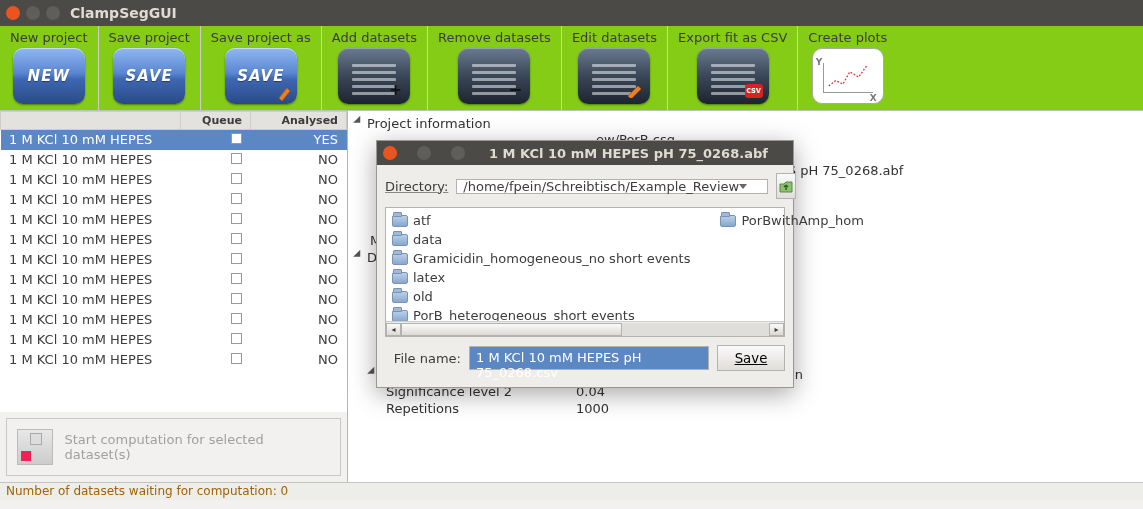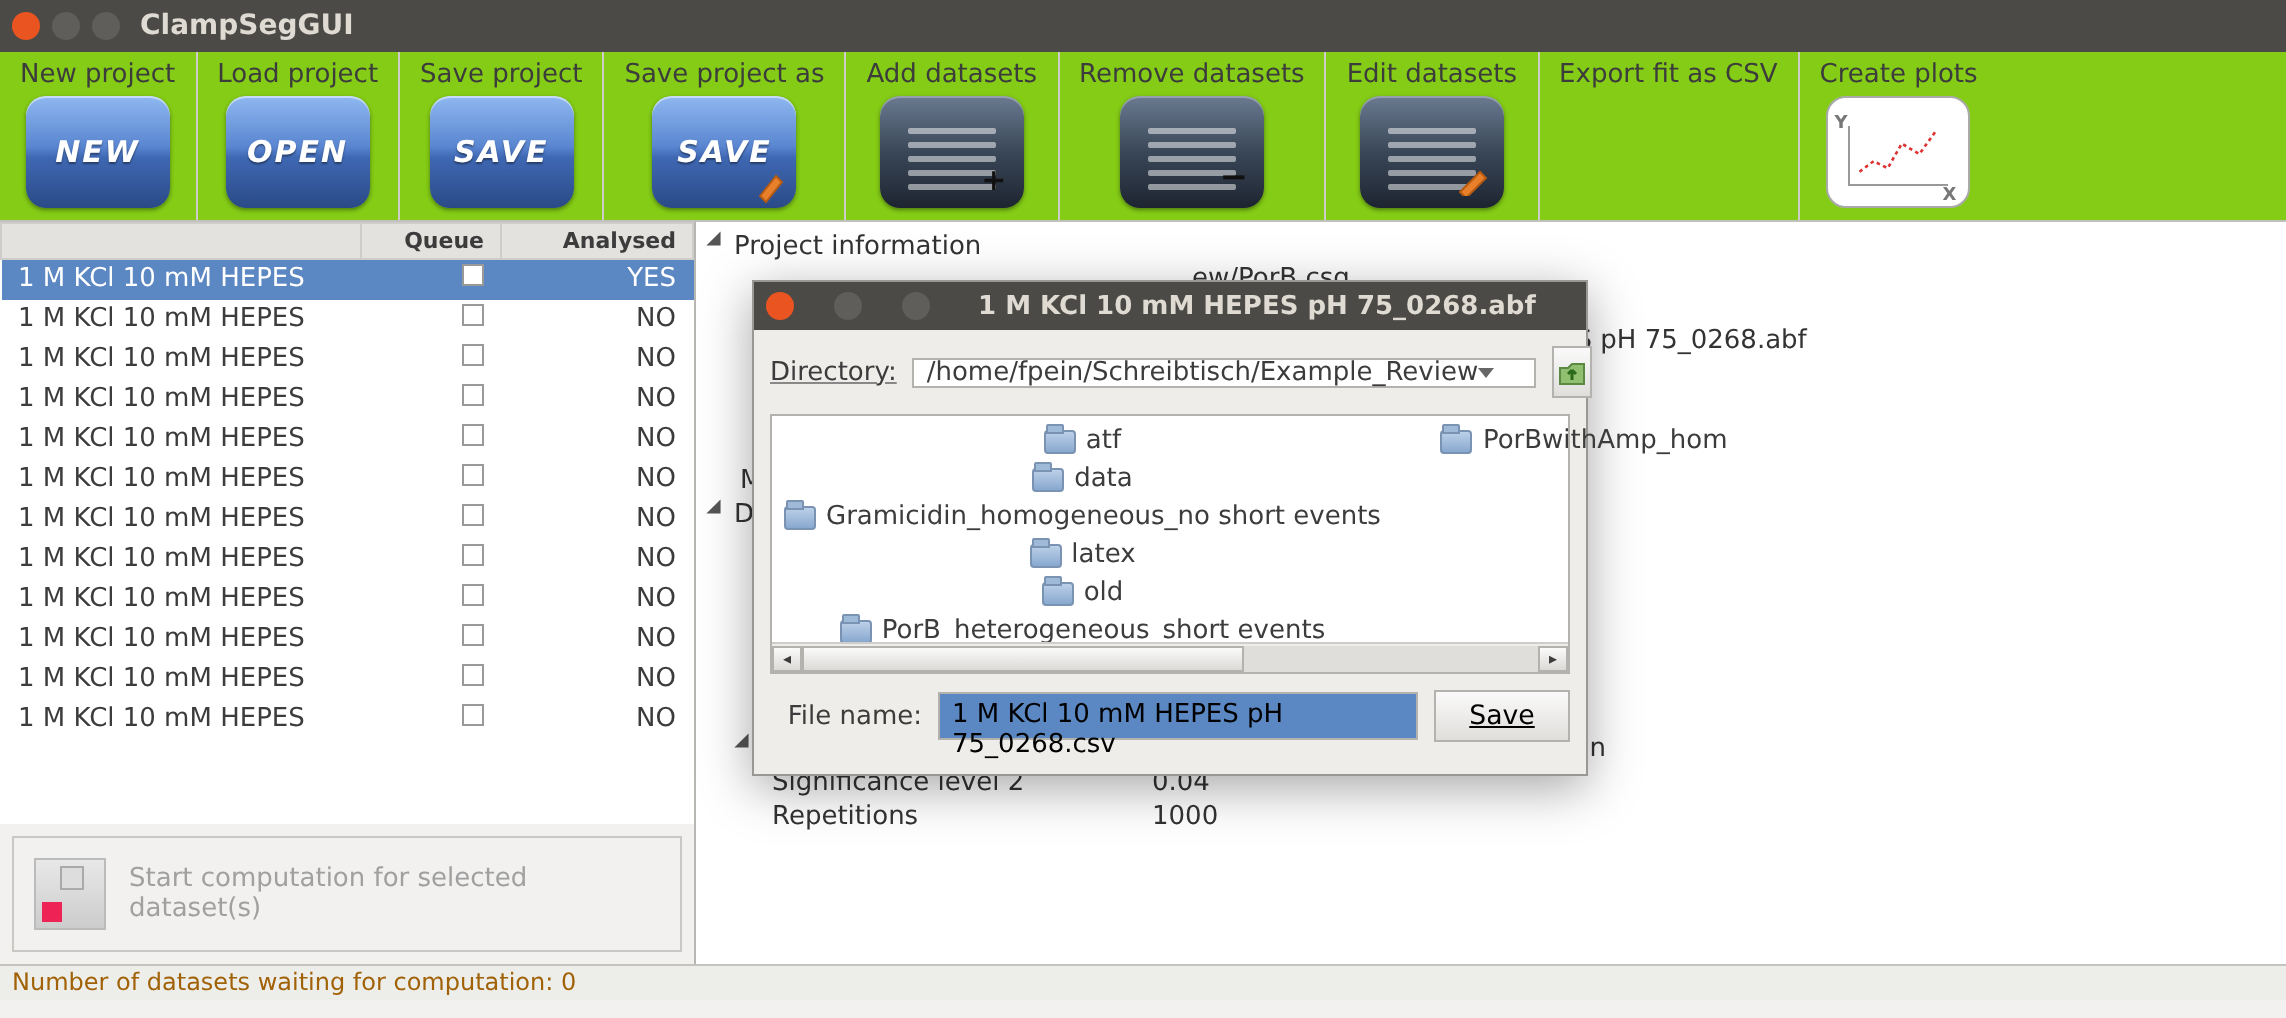--- a/index.html
+++ b/index.html
@@ -58,29 +58,29 @@
   .dialog { position: absolute; left: 376px; top: 140px; width: 418px; background: #efedea; border: 1px solid #9a9894; box-shadow: 0 6px 24px rgba(0,0,0,.35); font-size:13px; }
   .dlg-tb { background: #4b4a46; height: 24px; display:flex; align-items:center; padding:0 6px; gap:20px; }
   .dlg-tb .tb-title { font-size:13px; }
   .dlg-body { padding: 8px; }
   .dlg-row { display:flex; align-items:center; gap:8px; margin-bottom:8px; }
   .dlg-label { width: 76px; text-align:right; }
   .path-field { flex:1; background:#fff; border:1px solid #b4b2af; padding:3px 20px 3px 6px; height:15px; display:flex; align-items:center; justify-content:space-between; cursor:pointer; }
   .updir { width:32px; height:26px; border:1px solid #b4b2af; background:linear-gradient(#fafafa,#e0dedb); display:flex; align-items:center; justify-content:center; cursor:pointer; }
   .folder-list { background:#fff; border:1px solid #b4b2af; height:130px; padding:4px; display:flex; gap:26px; position:relative; }
   .fl-col { display:flex; flex-direction:column; gap:2px; }
-  .fl-item { display:flex; align-items:center; gap:5px; padding:1px 2px; cursor:pointer; white-space:nowrap;justify-content:center; }
+  .fl-item { display:flex; align-items:center; gap:5px; padding:1px 2px; cursor:pointer; white-space:nowrap; }
   .fld-ico { width:16px; height:12px; background:linear-gradient(#bcd0e8,#88a8cf); border:1px solid #7a93b3; border-radius:2px; position:relative; }
   .fld-ico::before { content:""; position:absolute; top:-4px; left:0; width:7px; height:3px; background:#9fb9d8; border:1px solid #7a93b3; border-radius:1px 1px 0 0; }
   .hscroll { position:absolute; left:0; right:0; bottom:0; height:15px; background:#ededea; border-top:1px solid #cfcdc9; display:flex; align-items:center; }
   .hs-btn { width:15px; height:13px; background:linear-gradient(#fafafa,#dcdad7); border:1px solid #b4b2af; font-size:8px; text-align:center; line-height:11px; cursor:pointer; }
   .hs-track { flex:1; height:13px; background:#e0dedb; position:relative; }
   .hs-thumb { position:absolute; left:0; width:60%; height:100%; background:linear-gradient(#fafafa,#dcdad7); border:1px solid #b4b2af; cursor:pointer; }
   .txt-input { flex:1; background:#fff; border:1px solid #b4b2af; padding:3px 6px; height:24px; }
-  .txt-input.sel { background:#5b87c2; color:#000000; }
+  .txt-input.sel { background:#5b87c2; color:#ffffff; }
   .dlg-btn { width:68px; height:26px; background:linear-gradient(#fafafa,#e0dedb); border:1px solid #b4b2af; cursor:pointer; }
   .caretdn { width:0; height:0; border-left:4px solid transparent; border-right:4px solid transparent; border-top:5px solid #666; }
 
   .doc-lines { position:absolute; left:14px; right:14px; top:12px; bottom:12px; }
   .doc-lines span { display:block; height:3px; background:rgba(255,255,255,.5); margin:4px 0; border-radius:1px; }
   .extra-badge { position:absolute; right:6px; bottom:6px; width:18px; height:14px; border-radius:3px; }
 </style>
 </head>
 <body>
 
@@ -89,26 +89,20 @@
   <span class="tb-btn tb-dim"></span>
   <span class="tb-btn tb-dim"></span>
   <span class="tb-title">ClampSegGUI</span>
 </div>
 
 <div class="toolbar" id="toolbar">
     <div class="tool">
       <span class="tool-label">New project</span>
       <div class="tool-icon blue-glossy">
         <span style="font-style: italic; font-weight: bold; font-size: 15px; text-shadow: rgba(0, 0, 0, 0.4) 0px 1px 1px; letter-spacing: 1px;">NEW</span>
-      </div>
-    </div>
-    <div class="tool">
-      <span class="tool-label">Load project</span>
-      <div class="tool-icon blue-glossy">
-        <span style="font-style: italic; font-weight: bold; font-size: 15px; text-shadow: rgba(0, 0, 0, 0.4) 0px 1px 1px; letter-spacing: 1px;">OPEN</span>
       </div>
     </div>
     <div class="tool">
       <span class="tool-label">Save project</span>
       <div class="tool-icon blue-glossy">
         <span style="font-style: italic; font-weight: bold; font-size: 15px; text-shadow: rgba(0, 0, 0, 0.4) 0px 1px 1px; letter-spacing: 1px;">SAVE</span>
       </div>
     </div>
     <div class="tool">
       <span class="tool-label">Save project as</span>
@@ -157,20 +151,30 @@
           <span></span>
           <span></span>
         </div>
         <div class="extra-badge"><svg width="18" height="14">
             <path d="M2 12 L12 2 L15 5 L5 15 Z" fill="#e87f2a" stroke="#b45a12"></path>
           </svg></div>
       </div>
     </div>
     <div class="tool">
       <span class="tool-label">Export fit as CSV</span>
+      <div class="tool-icon dark-glossy">
+        <div class="doc-lines">
+          <span></span>
+          <span></span>
+          <span></span>
+          <span></span>
+          <span></span>
+        </div>
+        <div class="extra-badge" style="background: rgb(214, 34, 34); color: rgb(255, 255, 255); font-size: 8px; font-weight: bold; text-align: center; line-height: 14px; border-radius: 3px;">csv</div>
+      </div>
     </div>
     <div class="tool">
       <span class="tool-label">Create plots</span>
       <div class="tool-icon plot-icon">
         <span class="ytag">Y</span>
         <span class="xtag">X</span>
         <svg class="plot-squiggle" viewBox="0 0 50 30">
           <polyline points="2,26 10,20 18,24 26,10 36,16 46,2" fill="none" stroke="#d33" stroke-width="1.5" stroke-dasharray="2 2"></polyline>
         </svg>
       </div>

